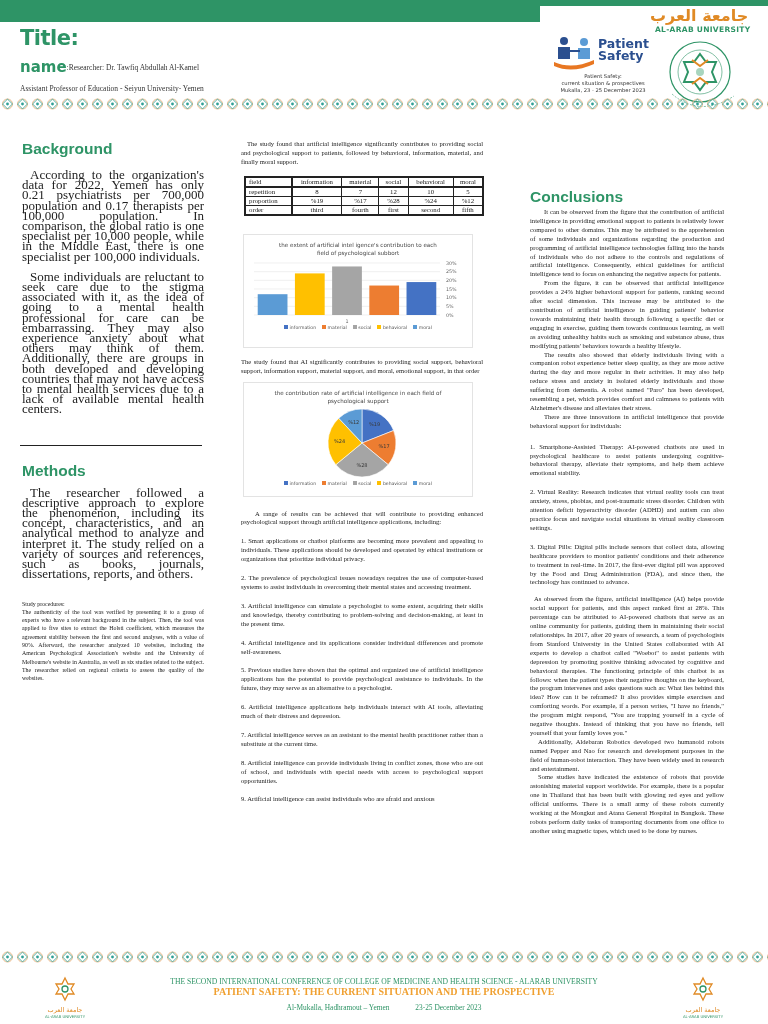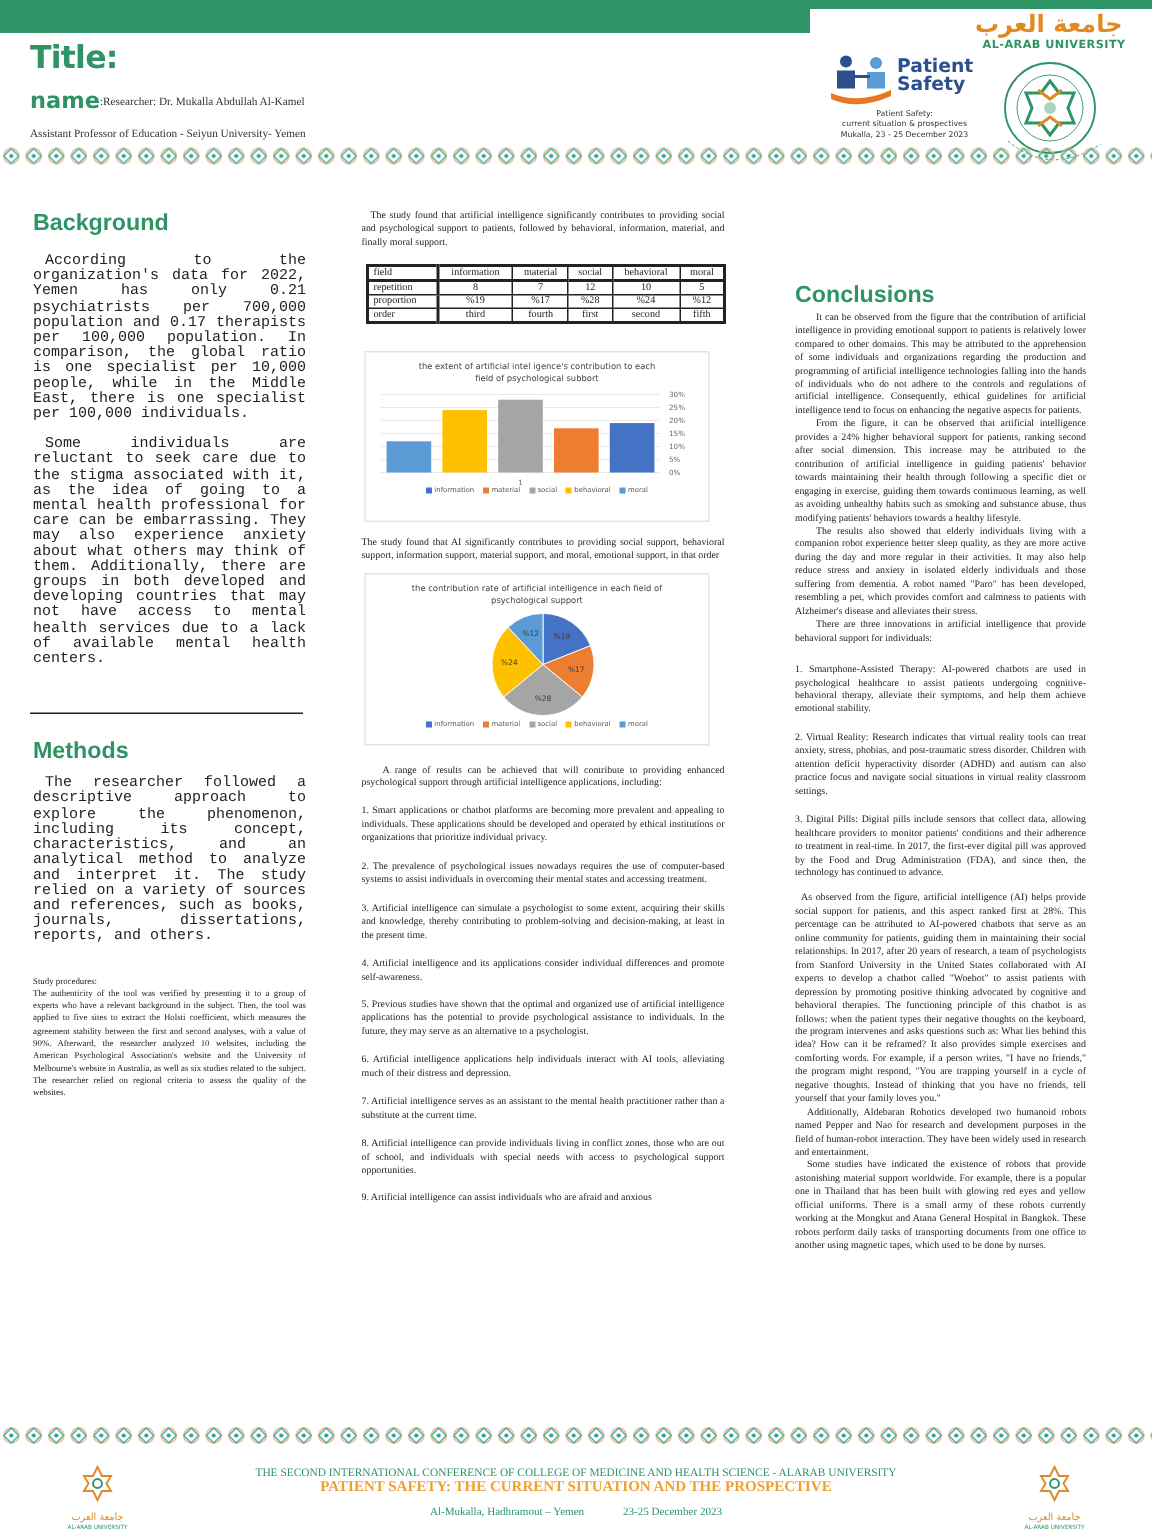--- a/index.html
+++ b/index.html
@@ -29,21 +29,21 @@
   .arab-en { position: absolute; left: 655px; top: 25px; font-family: "DejaVu Sans", sans-serif; font-size: 7.5px; font-weight: bold; color: #2e9466; letter-spacing: 0.3px; }
   .seal { position: absolute; left: 662px; top: 36px; width: 84px; height: 78px; }
 
   
   .col { position: absolute; top: 140px; }
   .col-left { left: 22px; width: 182px; }
   .col-mid { left: 241px; width: 242px; }
   .col-right { left: 530px; width: 194px; }
 
   h2.section { font-family: "Liberation Sans", sans-serif; font-size: 15.5px; font-weight: bold; color: #2e9466; margin-bottom: 6px; }
-  p.body { font-size: 10px; line-height: 10.2px; text-align: justify; color: #222; text-indent: 8px; font-family: Liberation Mono, monospace; }
+  p.body { font-size: 13px; line-height: 10.2px; text-align: justify; color: #222; text-indent: 8px; }
   p.small { font-size: 5.9px; line-height: 8.3px; text-align: justify; color: #222; }
   p.mid { font-size: 6.6px; line-height: 8.9px; text-align: justify; color: #222; }
   .gap { height: 10px; }
   .divider { width: 182px; height: 1px; background: #222; margin: 30px 0 0 -2px; }
 
   table.results { border-collapse: collapse; margin: 9px 0 0 3px; width: 240px; font-size: 6.8px; }
   table.results td { border: 1px solid #222; padding: 0 3px; height: 8.5px; line-height: 8px; text-align: center; }
   table.results td.rh { text-align: left; border-right: 2.5px solid #222; }
   table.results tr.head td { border-bottom: 2px solid #222; }
   table.results { border: 2.5px solid #222; }
@@ -68,21 +68,21 @@
 <body>
 
 <div class="top-bar"></div>
 <div class="top-logo-box"></div>
 
 <div class="title-row">
   <span class="title-label">Title:</span>
 </div>
 <div class="name-row">
   <span class="name-label">name</span>
-  <span class="name-text">:Researcher: Dr. Mukalla Abdullah Al-Kamel</span>
+  <span class="name-text">:Researcher: Dr. Tawfiq Abdullah Al-Kamel</span>
 </div>
 <div class="affiliation">Assistant Professor of Education - Seiyun University- Yemen</div>
 
 <svg class="logo-ps" viewBox="0 0 90 38">
   <circle cx="12" cy="7" r="4" fill="#2b4f8f"></circle>
   <path d="M6 13 h12 v12 h-12z" fill="#2b4f8f"></path>
   <circle cx="32" cy="8" r="4" fill="#5b9bd5"></circle>
   <path d="M26 14 h12 v11 h-12z" fill="#5b9bd5"></path>
   <path d="M18 17 L28 17" stroke="#2b4f8f" stroke-width="2"></path>
   <path d="M2 28 Q20 36 42 26 L42 30 Q20 40 2 32z" fill="#e87722"></path>

